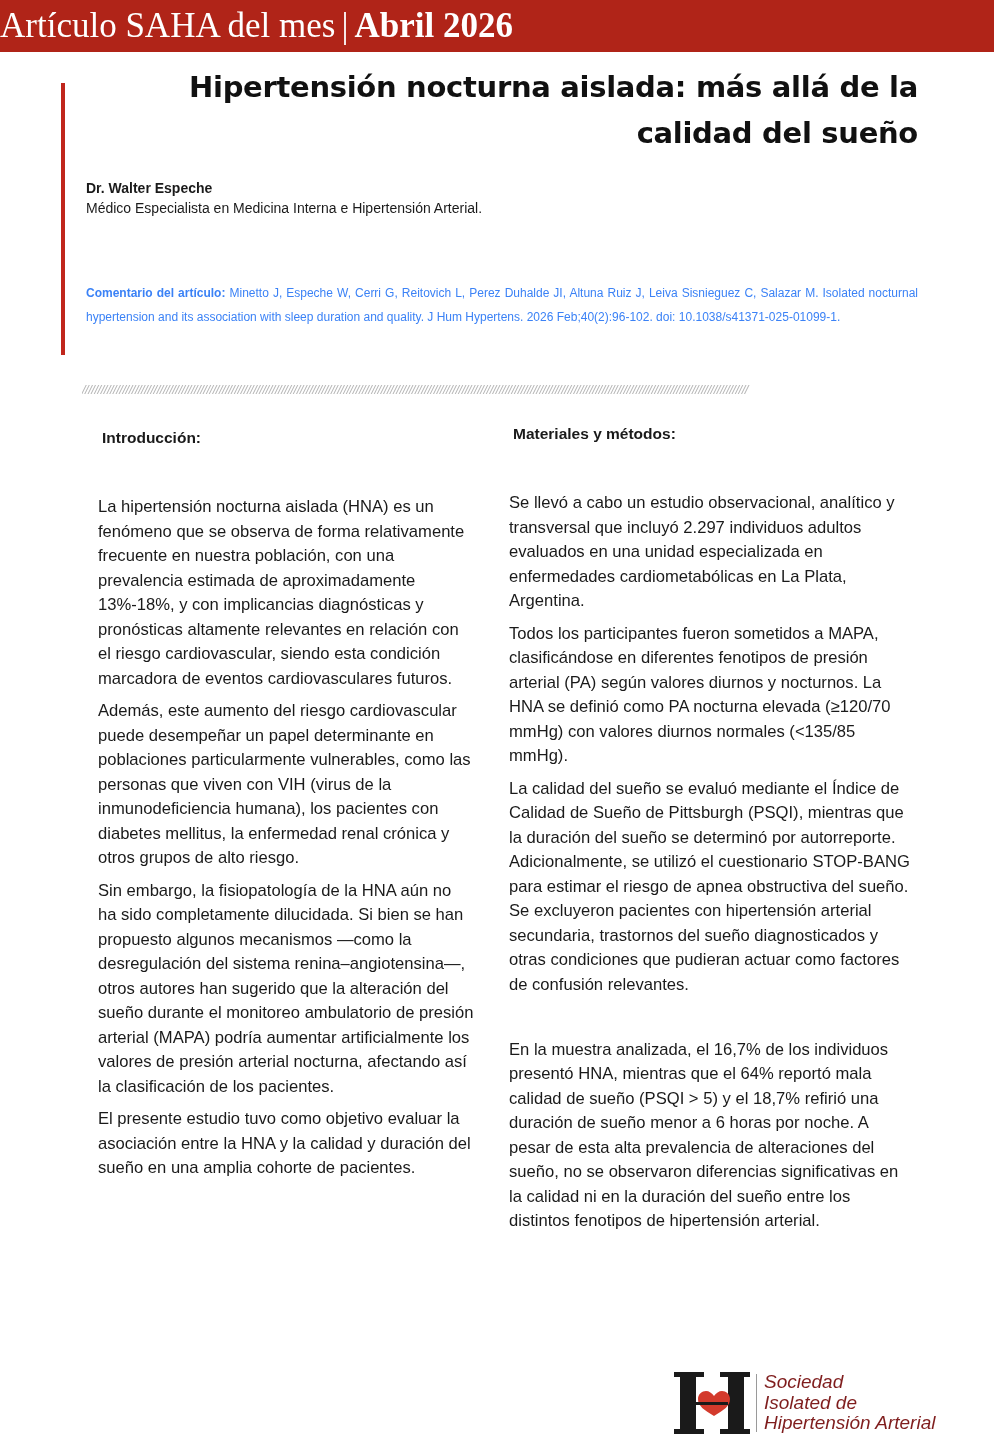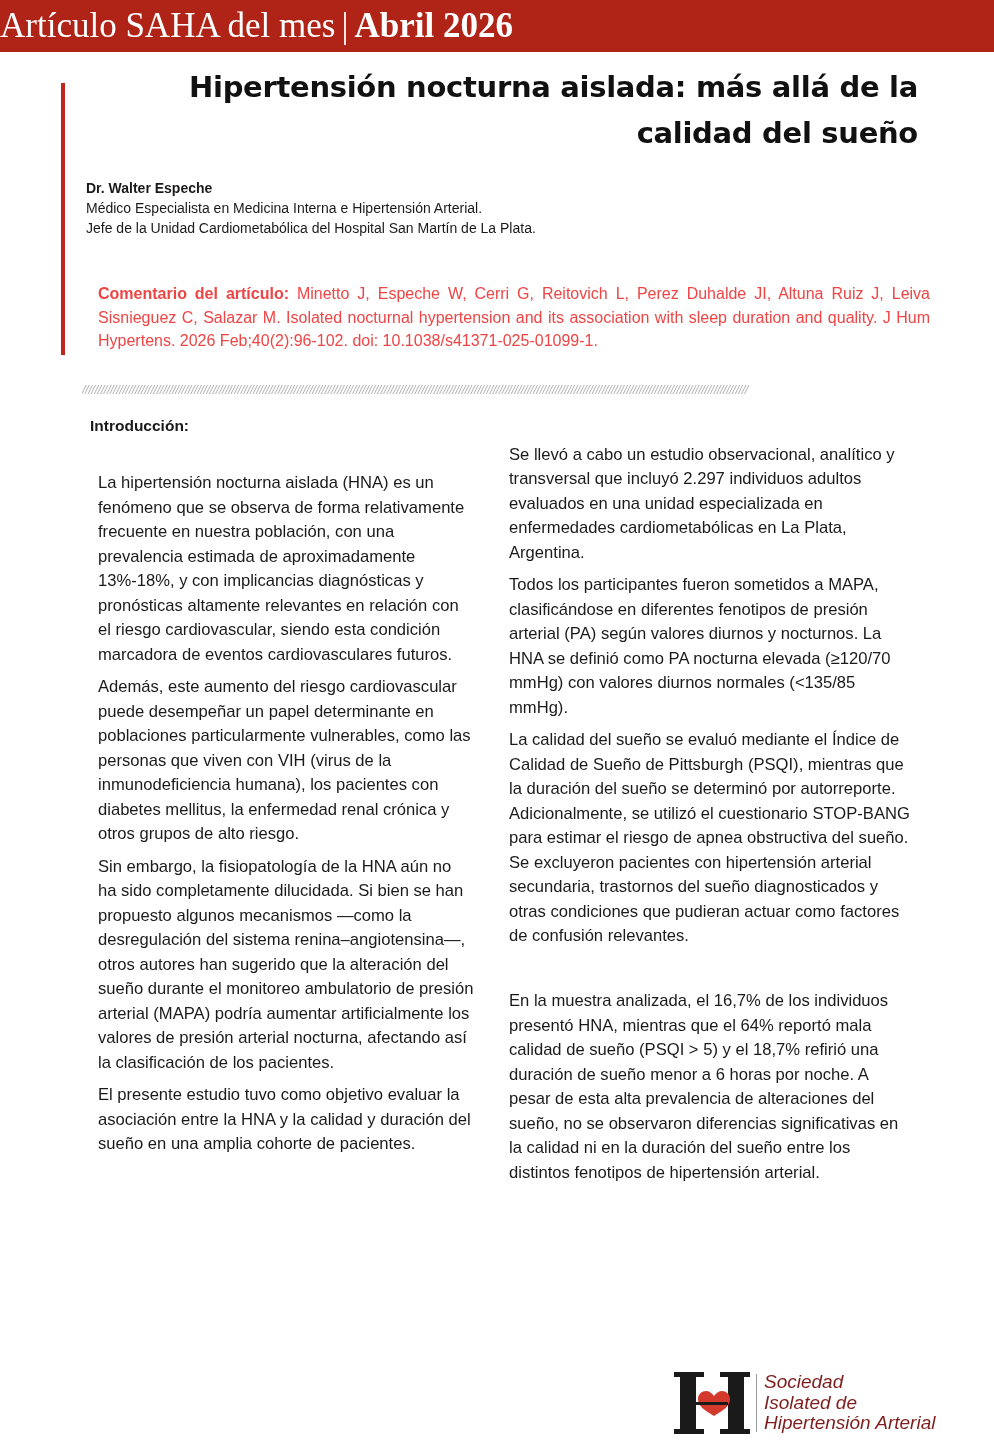--- a/index.html
+++ b/index.html
@@ -63,25 +63,24 @@
     line-height: 20px;
     color: #1a1a1a;
   }
   .author-name { font-weight: bold; }
 
   .citation {
     position: absolute;
     left: 86px;
     top: 282px;
     width: 832px;
-    font-size: 16px;
+    font-size: 12px;
     line-height: 23.5px;
     text-align: justify;
-    color: #ef4444;
-    margin-left: 12px;
+    color: #3b82f6;
   }
   .citation .label { font-weight: bold; }
 
   .divider {
     position: absolute;
     left: 82px;
     top: 382px;
     width: 822px;
     height: 16px;
     overflow: hidden;
@@ -96,21 +95,21 @@
 
   .col {
     position: absolute;
     font-size: 16.6px;
     line-height: 24.5px;
     color: #1a1a1a;
   }
   .col-left { left: 90px; top: 414px; width: 392px; }
   .col-right { left: 501px; top: 410px; width: 420px; }
   .col h2 {
-    margin: 0;
+    margin: 12px;
     font-size: 15.5px;
     font-weight: bold;
     line-height: 24.5px;
   }
   .col p { margin: 8px; }
   .gap { height: 24.5px; }
 
   .logo {
     position: absolute;
     left: 674px;
@@ -150,40 +149,40 @@
   <span>Artículo SAHA del mes</span><span class="sep">|</span><span class="bold">Abril 2026</span>
 </div>
 
 <div class="accent-bar"></div>
 
 <div class="title">Hipertensión nocturna aislada: más allá de la calidad del sueño</div>
 
 <div class="author-block">
   <div class="author-name">Dr. Walter Espeche</div>
   <div>Médico Especialista en Medicina Interna e Hipertensión Arterial.</div>
-  <div>Jefe de la Unidad Cardiometabólica del Hospital San Martín de La Plata.</div>
 </div>
 
 <div class="citation">
   <span class="label">Comentario del artículo:</span>
   <span>Minetto J, Espeche W, Cerri G, Reitovich L, Perez Duhalde JI, Altuna Ruiz J, Leiva Sisnieguez C, Salazar M. Isolated nocturnal hypertension and its association with sleep duration and quality. J Hum Hypertens. 2026 Feb;40(2):96-102. doi: 10.1038/s41371-025-01099-1.</span>
 </div>
 
 <div class="divider">//////////////////////////////////////////////////////////////////////////////////////////////////////////////////////////////////////////////////////////////////////////////////////////////////////////////////////</div>
 
 <div class="col col-left">
   <h2>Introducción:</h2>
   <div class="gap"></div>
   <p>La hipertensión nocturna aislada (HNA) es un fenómeno que se observa de forma relativamente frecuente en nuestra población, con una prevalencia estimada de aproximadamente 13%-18%, y con implicancias diagnósticas y pronósticas altamente relevantes en relación con el riesgo cardiovascular, siendo esta condición marcadora de eventos cardiovasculares futuros.</p>
   <p>Además, este aumento del riesgo cardiovascular puede desempeñar un papel determinante en poblaciones particularmente vulnerables, como las personas que viven con VIH (virus de la inmunodeficiencia humana), los pacientes con diabetes mellitus, la enfermedad renal crónica y otros grupos de alto riesgo.</p>
   <p>Sin embargo, la fisiopatología de la HNA aún no ha sido completamente dilucidada. Si bien se han propuesto algunos mecanismos —como la desregulación del sistema renina–angiotensina—, otros autores han sugerido que la alteración del sueño durante el monitoreo ambulatorio de presión arterial (MAPA) podría aumentar artificialmente los valores de presión arterial nocturna, afectando así la clasificación de los pacientes.</p>
   <p>El presente estudio tuvo como objetivo evaluar la asociación entre la HNA y la calidad y duración del sueño en una amplia cohorte de pacientes.</p>
 </div>
 
 <div class="col col-right">
+  <h2>Materiales y métodos:</h2>
   <div class="gap"></div>
   <p>Se llevó a cabo un estudio observacional, analítico y transversal que incluyó 2.297 individuos adultos evaluados en una unidad especializada en enfermedades cardiometabólicas en La Plata, Argentina.</p>
   <p>Todos los participantes fueron sometidos a MAPA, clasificándose en diferentes fenotipos de presión arterial (PA) según valores diurnos y nocturnos. La HNA se definió como PA nocturna elevada (≥120/70 mmHg) con valores diurnos normales (&lt;135/85 mmHg).</p>
   <p>La calidad del sueño se evaluó mediante el Índice de Calidad de Sueño de Pittsburgh (PSQI), mientras que la duración del sueño se determinó por autorreporte. Adicionalmente, se utilizó el cuestionario STOP-BANG para estimar el riesgo de apnea obstructiva del sueño. Se excluyeron pacientes con hipertensión arterial secundaria, trastornos del sueño diagnosticados y otras condiciones que pudieran actuar como factores de confusión relevantes.</p>
   <div class="gap"></div>
   <p>En la muestra analizada, el 16,7% de los individuos presentó HNA, mientras que el 64% reportó mala calidad de sueño (PSQI &gt; 5) y el 18,7% refirió una duración de sueño menor a 6 horas por noche. A pesar de esta alta prevalencia de alteraciones del sueño, no se observaron diferencias significativas en la calidad ni en la duración del sueño entre los distintos fenotipos de hipertensión arterial.</p>
 </div>
 
 <div class="logo">
   <svg class="logo-mark" viewBox="0 0 76 62">

